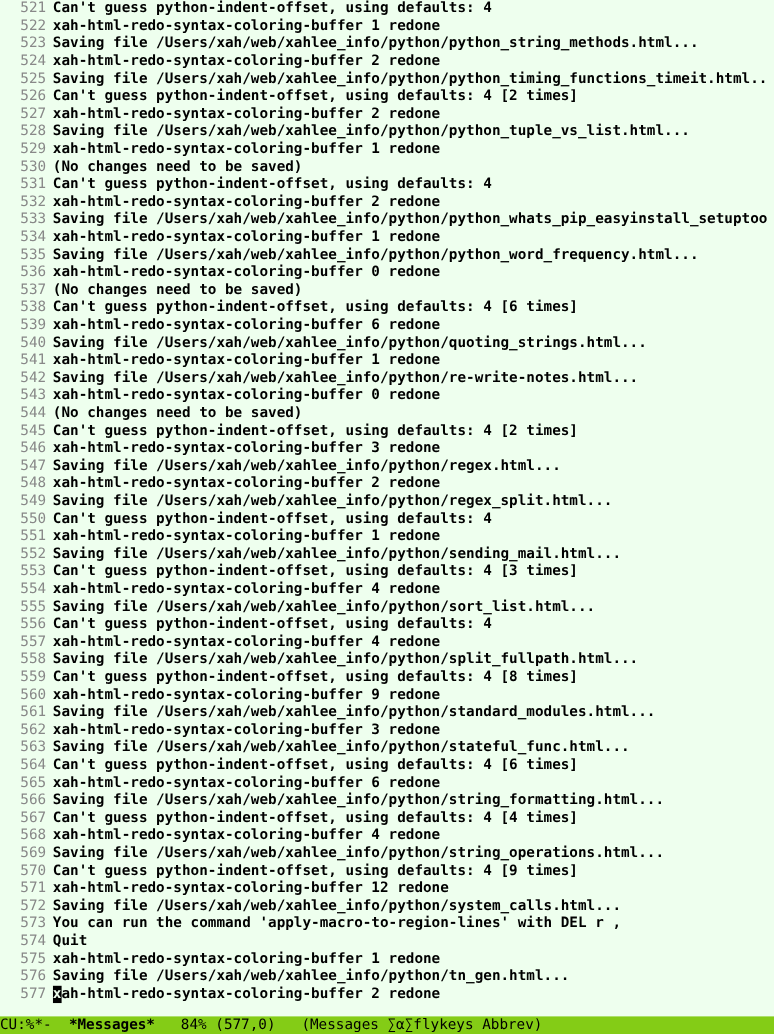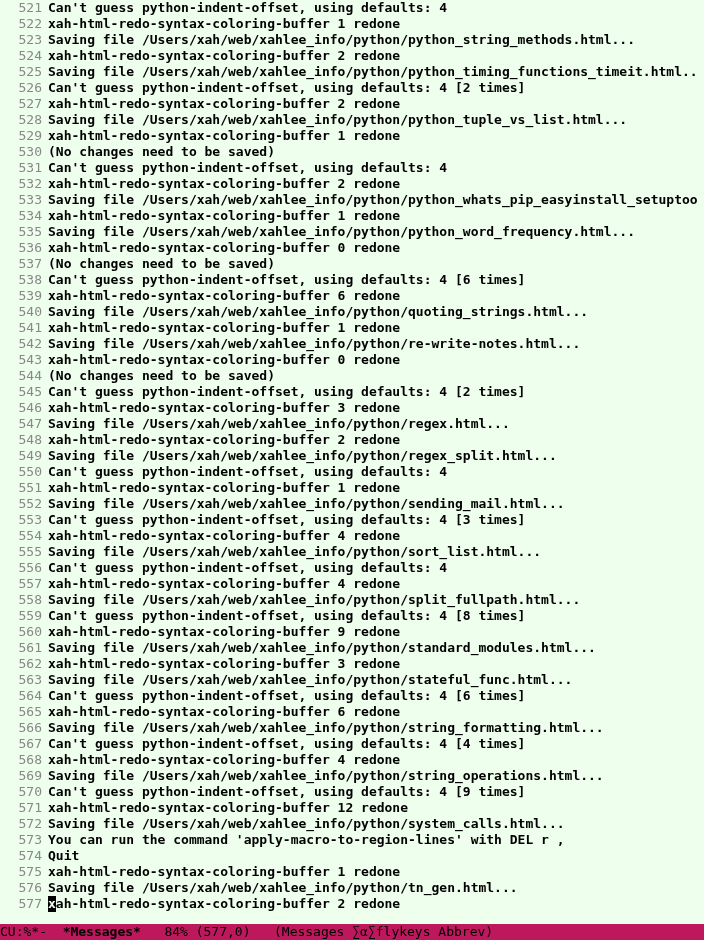--- a/index.html
+++ b/index.html
@@ -39,21 +39,21 @@
     font-weight: bold;
   }
   .cursor {
     display: inline-block;
     background: #000;
     color: #eeffee;
   }
   .modeline {
     width: 704px;
     height: 16px;
-    background: #be185d;
+    background: #84cc16;
     color: #000;
     white-space: pre;
     font-family: inherit;
     font-size: 13px;
     line-height: 16px;
     overflow: hidden;
   }
   .ml-buf { font-weight: bold; }
 </style>
 </head>

